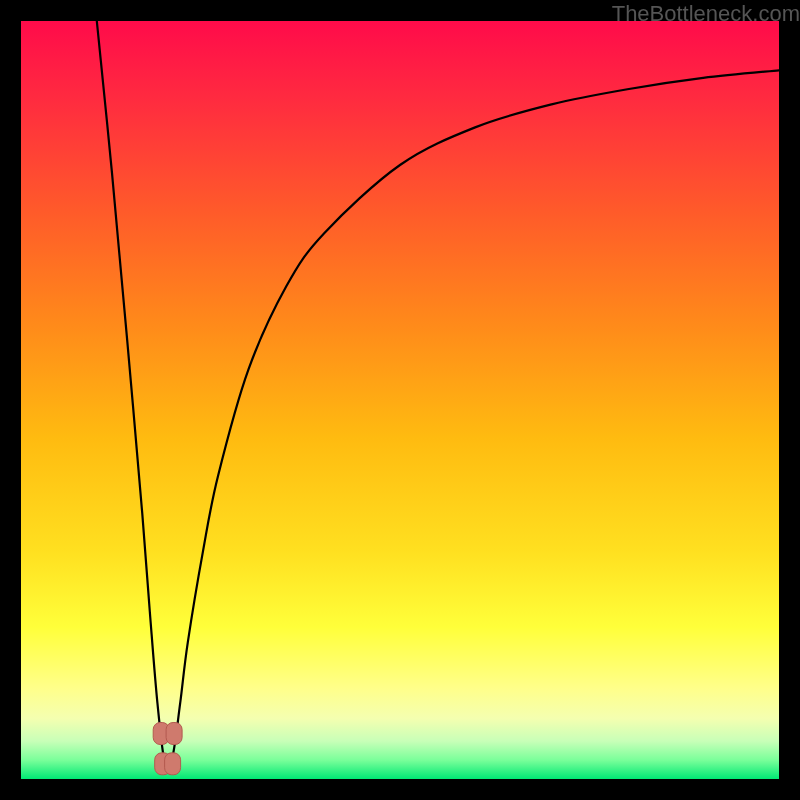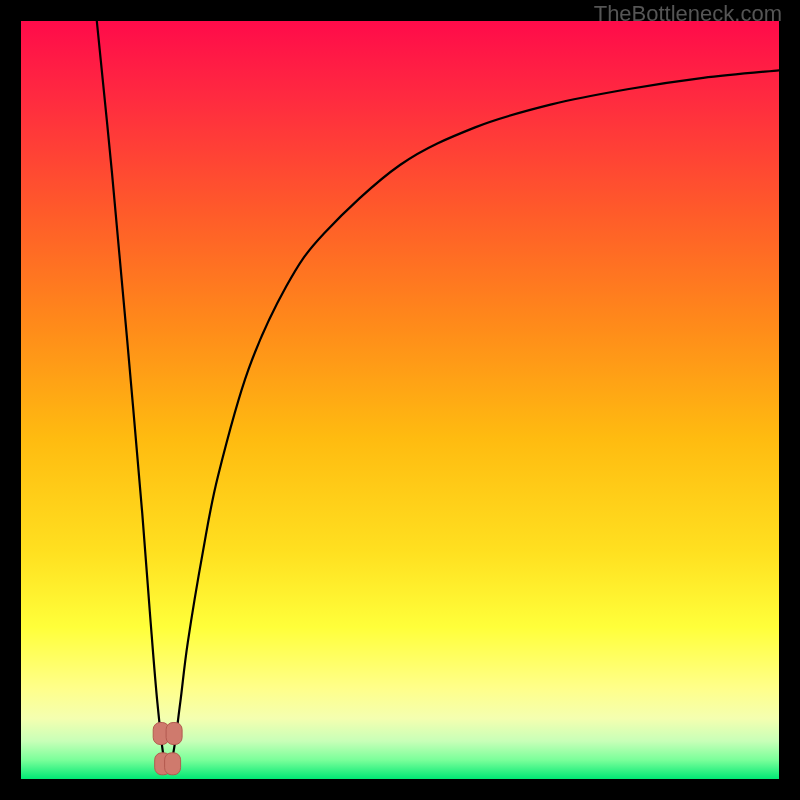--- a/index.html
+++ b/index.html
@@ -35,21 +35,21 @@
   .curve-svg {
     position: absolute;
     left: 0;
     top: 0;
     width: 100%;
     height: 100%;
   }
   .watermark {
     position: absolute;
     top: 1px;
-    right: 18px;
+    right: 0;
     color: #555;
     font-size: 22px;
     font-weight: 400;
     font-family: Arial, Helvetica, sans-serif;
     letter-spacing: 0px;
     user-select: none;
   }
 </style>
 </head>
 <body>

